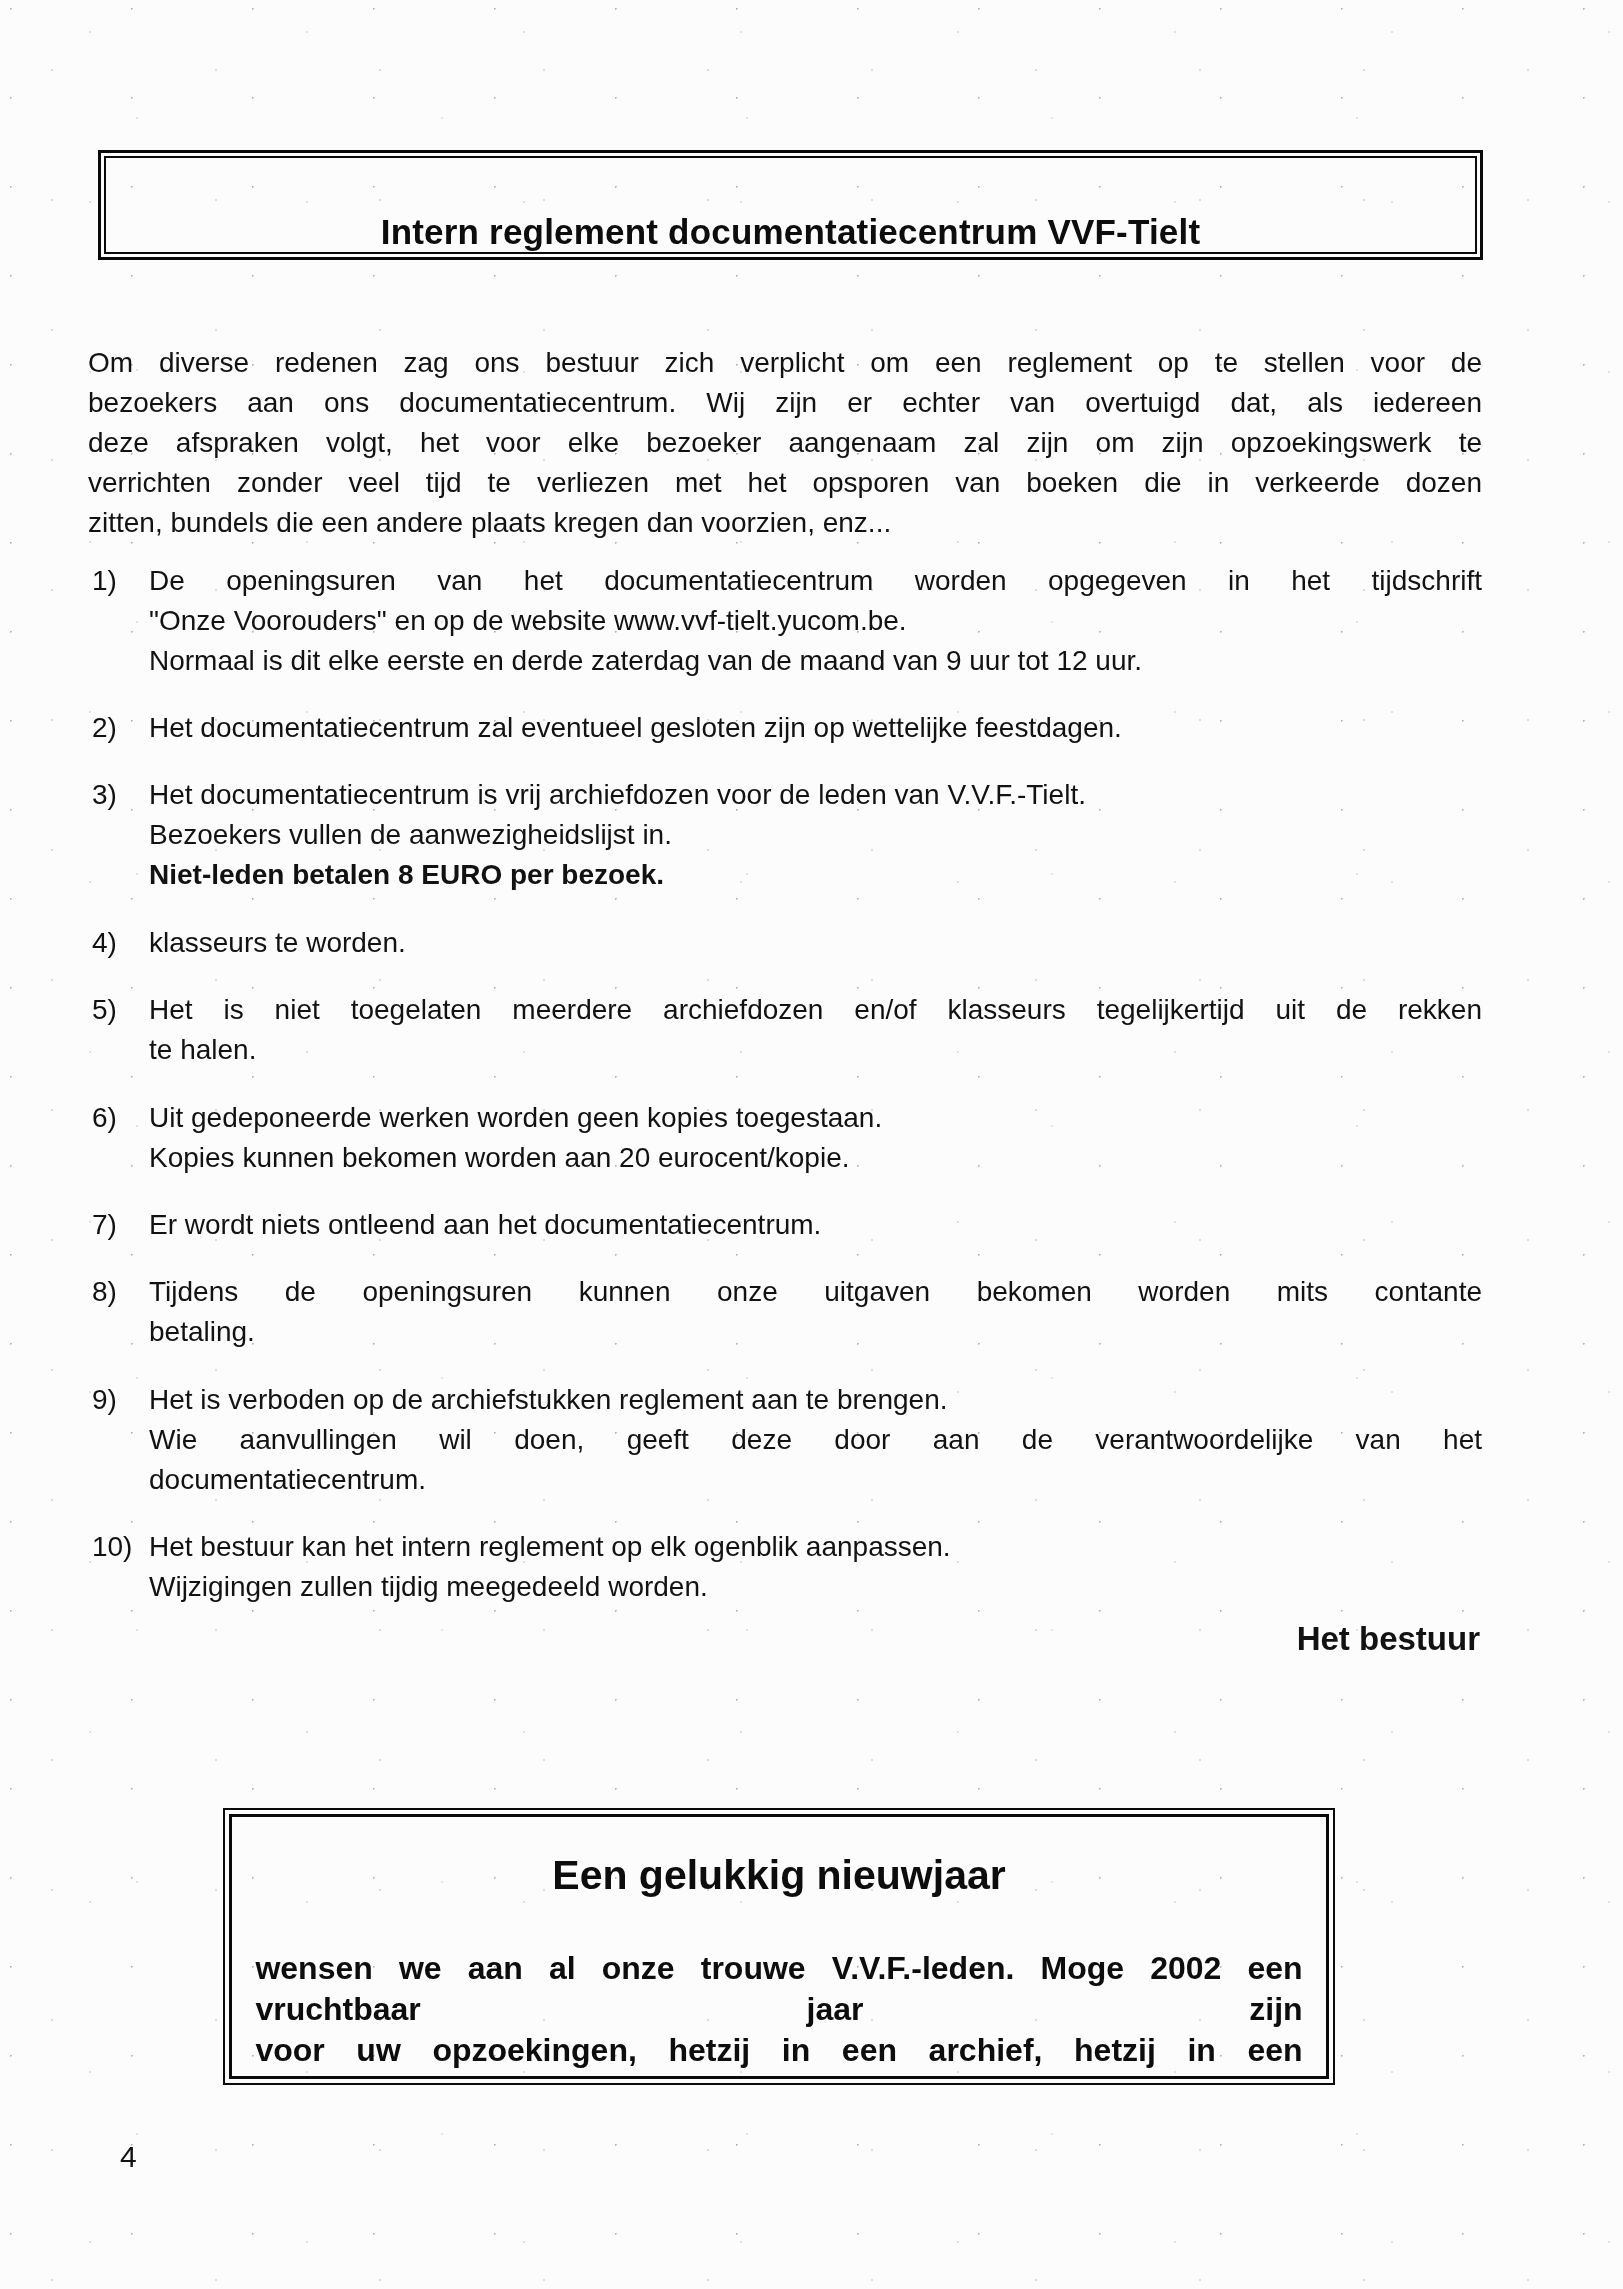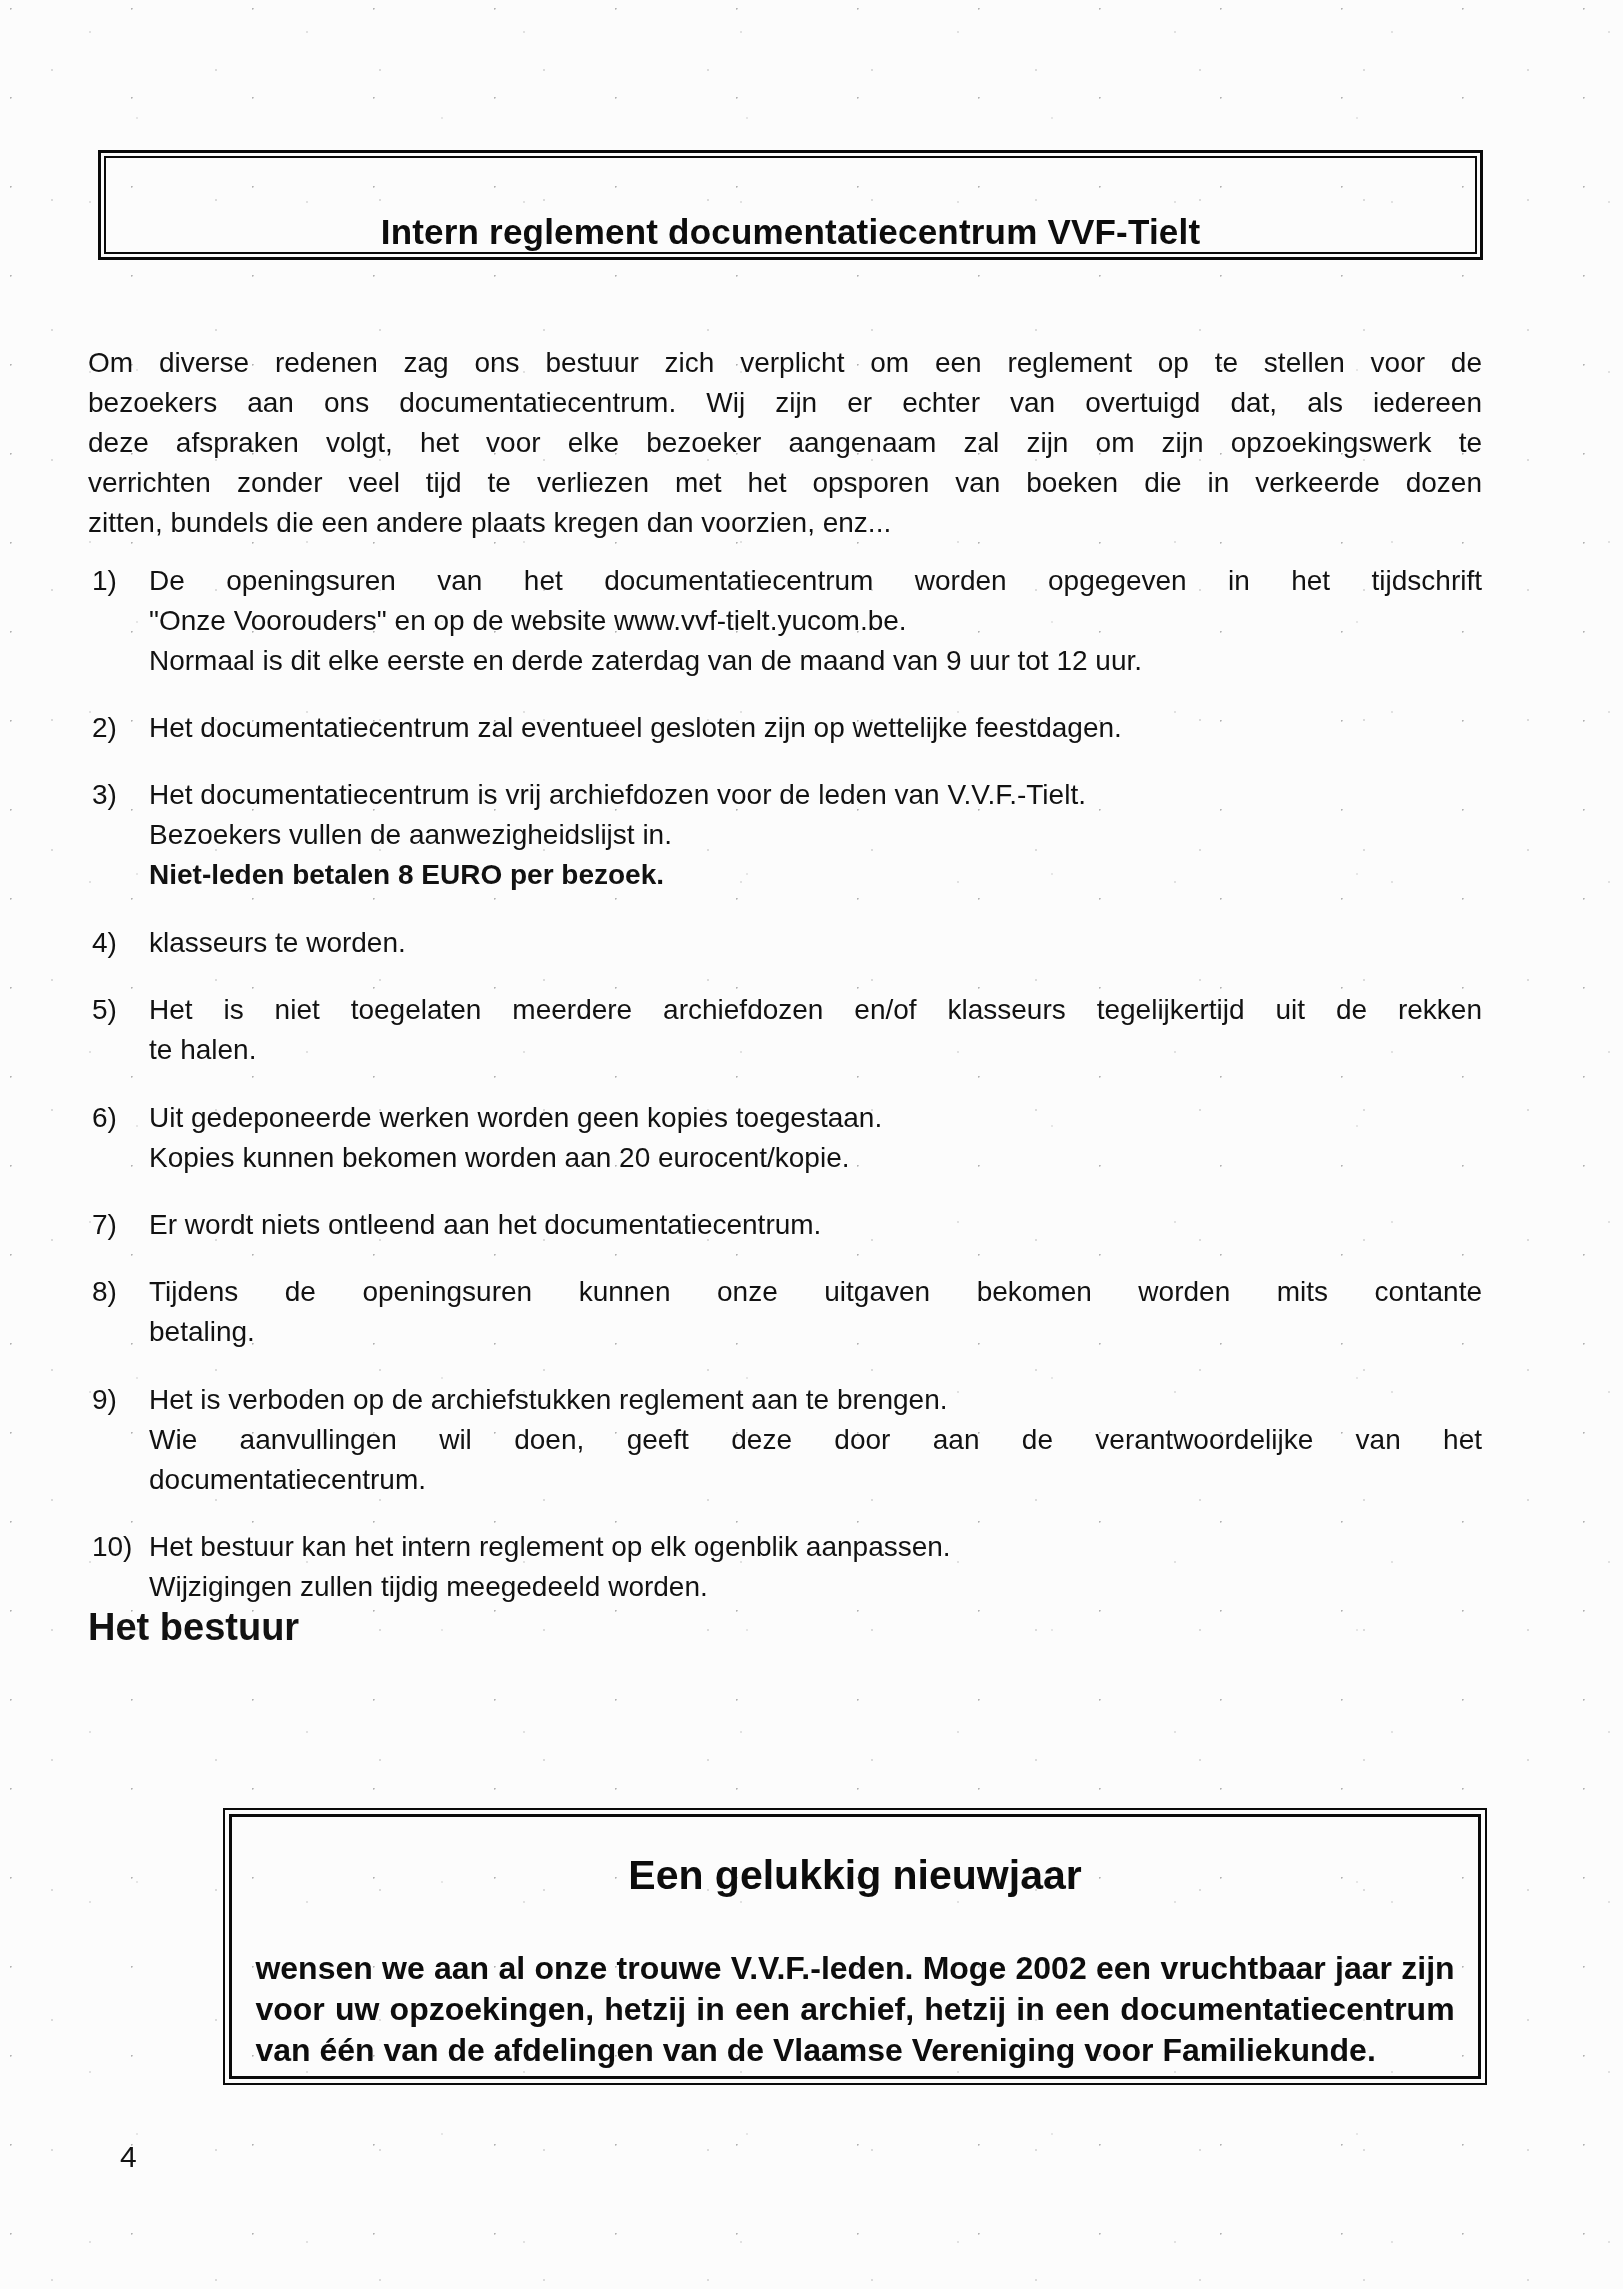--- a/index.html
+++ b/index.html
@@ -39,25 +39,25 @@
   }
   .ln { min-height:40px; }
   .just { text-align:justify; text-align-last:justify; }
   .b { font-weight:bold; }
   .rules { margin-top:17.6px; }
   .rule { display:flex; margin-top:27.4px; }
   .rule:first-child { margin-top:0; }
   .num { flex:0 0 61px; box-sizing:border-box; padding-left:3.9px; }
   .rule-lines { flex:1; min-width:0; }
   .signature {
-    font-weight:bold; font-size:38px; margin-top:0;
+    text-align:right; font-weight:bold; font-size:33px; margin-top:12px;
     padding-right:2px;
   }
   .ny-box {
-    position:absolute; left:223px; top:1808px; width:1264px; height:277px;
+    position:absolute; left:223px; top:1808px; width:1112px; height:277px;
     box-sizing:border-box;
     border:2px solid #0a0a0a;
     padding:3.9px;
   }
   .ny-inner {
     box-sizing:border-box; height:100%;
     border:3.9px solid #0a0a0a;
     padding:0 23.5px;
     overflow:hidden;
   }

